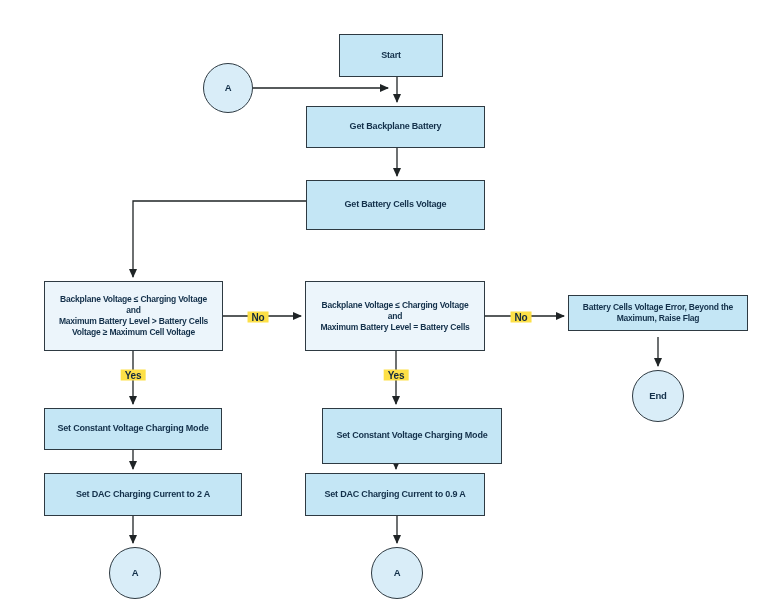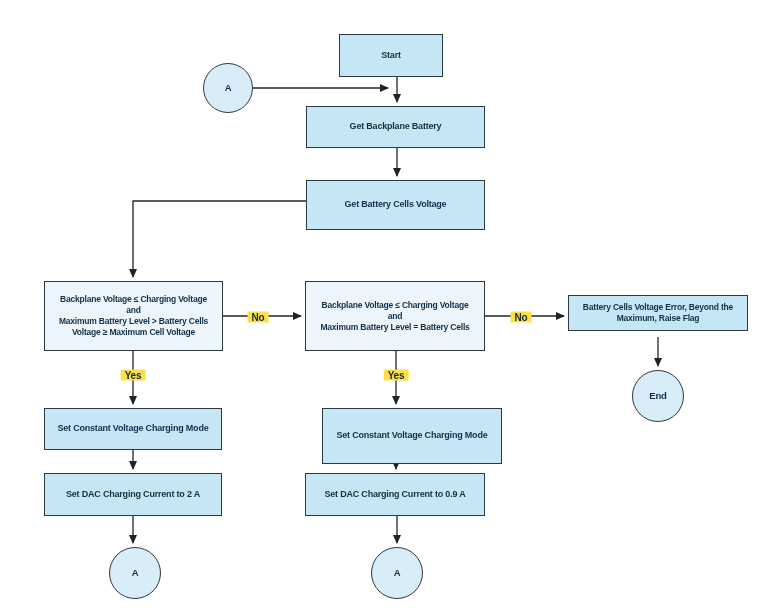--- a/index.html
+++ b/index.html
@@ -97,21 +97,21 @@
     </div>
     <div class="node error" style="left: 568px; top: 295px; width: 180px; height: 36px;">
       <span class="node-label">Battery Cells Voltage Error, Beyond the<br>Maximum, Raise Flag</span>
     </div>
     <div class="node" style="left: 44px; top: 408px; width: 178px; height: 42px;">
       <span class="node-label">Set Constant Voltage Charging Mode</span>
     </div>
     <div class="node" style="left: 322px; top: 408px; width: 180px; height: 56px; text-align: center;">
       <span class="node-label">Set Constant Voltage Charging Mode</span>
     </div>
-    <div class="node" style="left: 44px; top: 473px; width: 178px; height: 43px;">
+    <div class="node" style="left: 44px; top: 473px; width: 198px; height: 43px;">
       <span class="node-label">Set DAC Charging Current to 2 A</span>
     </div>
     <div class="node" style="left: 305px; top: 473px; width: 180px; height: 43px;">
       <span class="node-label">Set DAC Charging Current to 0.9 A</span>
     </div>
     <div class="node circle" style="left: 109px; top: 547px; height: 52px; width: 52px;">
       <span class="node-label">A</span>
     </div>
     <div class="node circle" style="left: 371px; top: 547px; height: 52px; width: 52px;">
       <span class="node-label">A</span>

